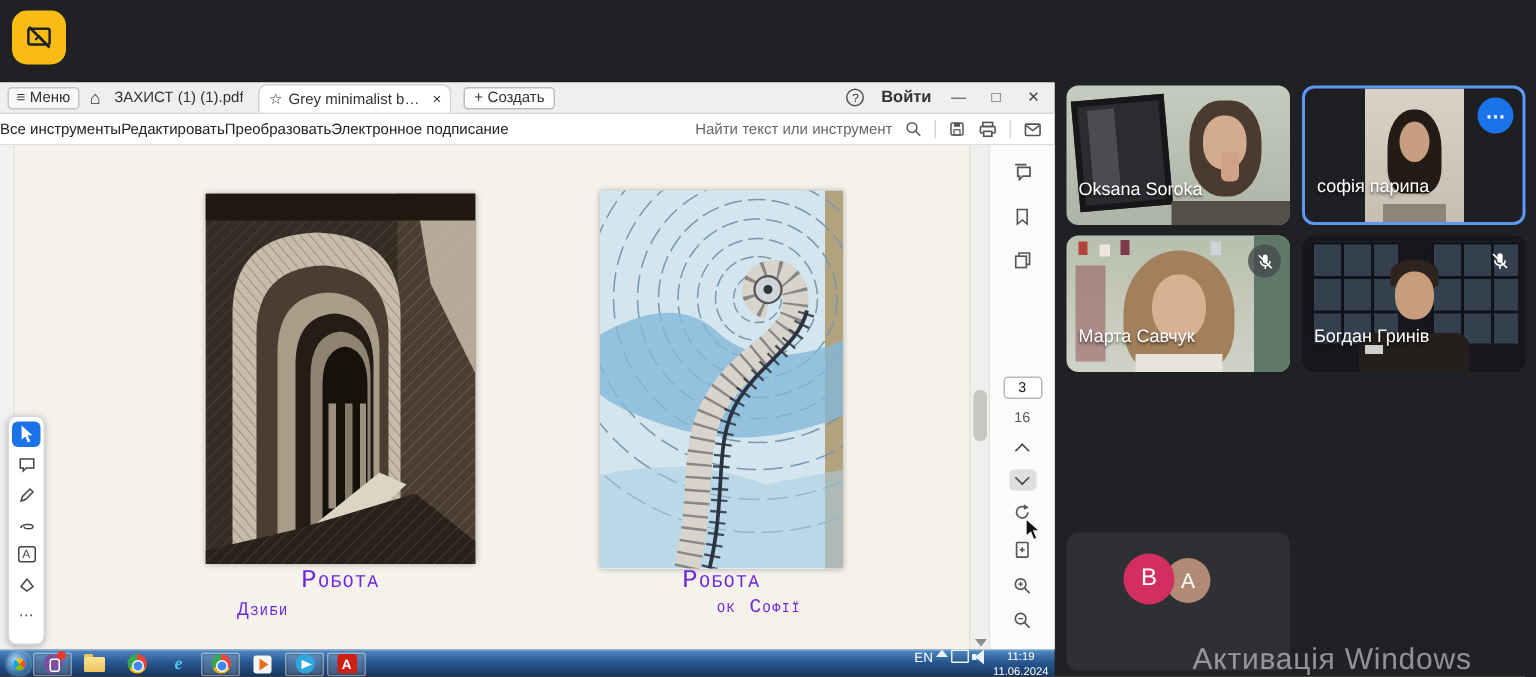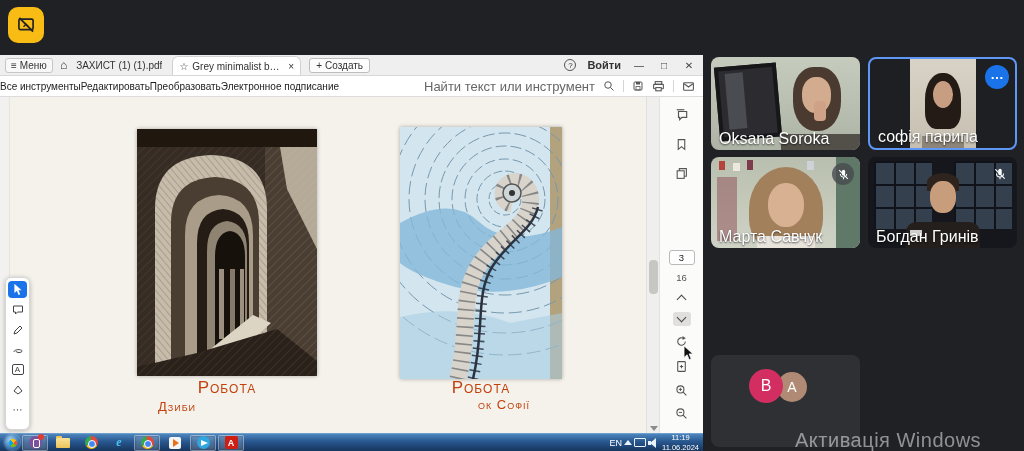--- a/index.html
+++ b/index.html
@@ -24,21 +24,21 @@
   .tab-active .t-label{max-width:92px;white-space:nowrap;overflow:hidden;text-overflow:ellipsis}
   .create-btn{display:flex;align-items:center;gap:3px;border:1px solid #bdbdbd;border-radius:3px;background:#fdfdfd;height:15px;padding:0 6px;margin-left:8px;cursor:pointer}
   .tb-right{margin-left:auto;display:flex;align-items:center;gap:11px;padding-right:7px}
   .help-circ{width:12px;height:12px;border:1px solid #555;border-radius:50%;font-size:8px;display:flex;align-items:center;justify-content:center;cursor:pointer}
   .signin{font-weight:bold;font-size:11px;cursor:pointer}
   .winctl{font-size:10px;color:#444;cursor:pointer;width:14px;text-align:center}
 
   .toolbar{position:absolute;left:0;top:21px;width:703px;height:21px;background:#fff;border-bottom:1px solid #dcdcdc;display:flex;align-items:center;font-size:10px;color:#222}
   .tool-item{cursor:pointer;white-space:nowrap}
   .tool-right{margin-left:auto;display:flex;align-items:center;gap:8px;padding-right:8px;color:#555}
-  .search-lbl{font-size:13px;color:#666;cursor:text}
+  .search-lbl{font-size:10px;color:#666;cursor:text}
   .vsep{width:1px;height:12px;background:#d5d5d5}
   .ticon{display:flex;align-items:center;cursor:pointer}
 
   .pdf-body{position:absolute;left:0;top:42px;width:703px;height:336px;background:#f5f2ec}
   .left-strip{position:absolute;left:0;top:0;width:10px;height:100%;background:#f2f1ef;border-right:1px solid #e6e4e0}
   .scrolltrack{position:absolute;left:646px;top:0;width:13px;height:100%;background:#f0efed;border-left:1px solid #e2e0dc}
   .scrollthumb{position:absolute;left:2px;top:163px;width:9px;height:34px;background:#c8c6c2;border-radius:4px;cursor:grab}
   .scrollarrow{position:absolute;left:3px;bottom:2px;width:0;height:0;border-left:4px solid transparent;border-right:4px solid transparent;border-top:5px solid #8b8b8b;cursor:pointer}
   .right-rail{position:absolute;left:659px;top:0;width:44px;height:100%;background:#fbfbfa;border-left:1px solid #e4e2de;display:flex;flex-direction:column;align-items:center}
   .rail-ic{margin-top:11px;cursor:pointer;color:#555}
@@ -49,21 +49,21 @@
   .chevdown-box{margin-top:9px;width:18px;height:14px;background:#e0dfdd;border-radius:3px;display:flex;align-items:center;justify-content:center;cursor:pointer}
   .chev.down{transform:rotate(225deg);margin-top:-3px}
 
   
   .palette{position:absolute;left:5px;top:180px;width:25px;height:153px;background:#fff;border:1px solid #d7d7d7;border-radius:6px;box-shadow:0 1px 5px rgba(0,0,0,.25);display:flex;flex-direction:column;align-items:center;padding-top:3px;gap:3px}
   .pal-item{width:19px;height:17px;display:flex;align-items:center;justify-content:center;color:#444;font-size:10px;cursor:pointer;border-radius:4px}
   .pal-item.sel{background:#1a73e8;color:#fff}
   .textbox-ic{width:12px;height:11px;border:1px solid #444;border-radius:2px;font-size:8px;line-height:9px;text-align:center}
 
   
-  .cap{position:absolute;font-family:Liberation Sans, sans-serif;font-variant:small-caps;color:#c2410c;text-align:center}
+  .cap{position:absolute;font-family:Liberation Mono, monospace;font-variant:small-caps;color:#6d28d9;text-align:center}
   .cap1{font-size:17px;letter-spacing:1px}
   .cap2{font-size:13px;letter-spacing:1px}
 
   
   .taskbar{left:0;top:433px;width:703px;height:18px;background:linear-gradient(180deg,#4d85bd 0%,#28578f 45%,#16365e 100%);border-top:1px solid #6ea0cf;display:flex;align-items:center;z-index:5}
   .orb{width:15px;height:15px;border-radius:50%;margin-left:5px;background:radial-gradient(circle at 35% 30%,#9fd0f2,#3c79b4 60%,#1c4a7a);box-shadow:0 0 3px #bfe0f7;position:relative;cursor:pointer}
   .orb i{position:absolute;left:3.5px;top:3.5px;width:8px;height:8px;border-radius:50%;background:conic-gradient(#f35325 0 25%,#81bc06 0 50%,#05a6f0 0 75%,#ffba08 0 100%);transform:rotate(45deg)}
   .tb-ic{width:26px;height:16px;margin-left:2px;display:flex;align-items:center;justify-content:center;border-radius:2px;cursor:pointer}
   .tb-ic.pressed{background:rgba(255,255,255,.18);box-shadow:inset 0 0 2px rgba(0,0,0,.45);border:1px solid rgba(255,255,255,.3)}
   .ic-viber{width:13px;height:13px;border-radius:50%;background:#7b519d;position:relative}
@@ -72,32 +72,32 @@
   .ic-folder{width:14px;height:10px;background:linear-gradient(180deg,#fbe395,#edc35a);border-radius:1px;position:relative}
   .ic-folder::before{content:"";position:absolute;left:0;top:-2px;width:6px;height:2px;background:#edc35a;border-radius:1px 1px 0 0}
   .ic-chrome{width:13px;height:13px;border-radius:50%;background:conic-gradient(#e8453c 0 33%,#f7b50c 0 66%,#36a852 0 100%);position:relative}
   .ic-chrome::after{content:"";position:absolute;left:3.5px;top:3.5px;width:6px;height:6px;border-radius:50%;background:#4285f4;border:1px solid #fff}
   .ic-ie{font-size:12px;font-weight:bold;font-style:italic;color:#49c4f2;font-family:"Liberation Serif",serif}
   .ic-media{width:12px;height:12px;background:#f5f5f5;border-radius:2px;display:flex;align-items:center;justify-content:center}
   .ic-media i{width:0;height:0;border-left:6px solid #e8701a;border-top:4px solid transparent;border-bottom:4px solid transparent;margin-left:2px}
   .ic-tg{width:13px;height:13px;border-radius:50%;background:#2fa6dd;display:flex;align-items:center;justify-content:center}
   .ic-tg i{width:0;height:0;border-left:7px solid #fff;border-top:3.5px solid transparent;border-bottom:3.5px solid transparent;margin-left:2px}
   .ic-acrobat{width:13px;height:13px;background:#cf1f15;border-radius:2px;color:#fff;font-size:9px;font-weight:bold;display:flex;align-items:center;justify-content:center}
-  .tray{margin-left:auto;display:flex;align-items:center;gap:2px;padding-right:4px;color:#fff}
+  .tray{margin-left:auto;display:flex;align-items:flex-start;gap:2px;padding-right:4px;color:#fff}
   .tray-lang{font-size:9px}
   .tray-up{width:0;height:0;border-left:4px solid transparent;border-right:4px solid transparent;border-bottom:5px solid #e9f2fa;cursor:pointer}
   .tray-mon{width:12px;height:9px;border:1.3px solid #e9f2fa;border-radius:1px;cursor:pointer}
   .tray-spk{position:relative;width:12px;height:10px;cursor:pointer}
   .tray-spk::before{content:"";position:absolute;left:0;top:3px;width:3px;height:4px;background:#e9f2fa}
   .tray-spk::after{content:"";position:absolute;left:2px;top:0;width:0;height:0;border-right:6px solid #e9f2fa;border-top:5px solid transparent;border-bottom:5px solid transparent}
   .tray-clock{font-size:7.5px;line-height:1.25;text-align:center;cursor:default}
 
   
   .tile{position:absolute;width:149px;border-radius:8px;overflow:hidden;background:#3c4043}
-  .tile .name{position:absolute;left:8px;bottom:2px;font-size:16px;color:#fff;text-shadow:0 1px 2px rgba(0,0,0,.7);z-index:3;white-space:nowrap}
+  .tile .name{position:absolute;left:8px;bottom:17px;font-size:12px;color:#fff;text-shadow:0 1px 2px rgba(0,0,0,.7);z-index:3;white-space:nowrap}
   .mic{position:absolute;right:6px;top:6px;width:22px;height:22px;border-radius:50%;display:flex;align-items:center;justify-content:center;z-index:3}
   .mic.circ{background:rgba(70,74,78,.8)}
   .menu-dot{position:absolute;right:6px;top:6px;width:24px;height:24px;border-radius:50%;background:#1a73e8;color:#fff;display:flex;align-items:center;justify-content:center;font-size:13px;font-weight:bold;z-index:3;cursor:pointer}
   .tile.active{border:2px solid #5e97f6}
   .strip{position:absolute;top:0;bottom:0}
   .blob{position:absolute}
 
   
   .watermark{left:795px;top:429px;font-size:20px;color:rgba(218,220,224,.6);z-index:40;letter-spacing:.5px}
 </style>

